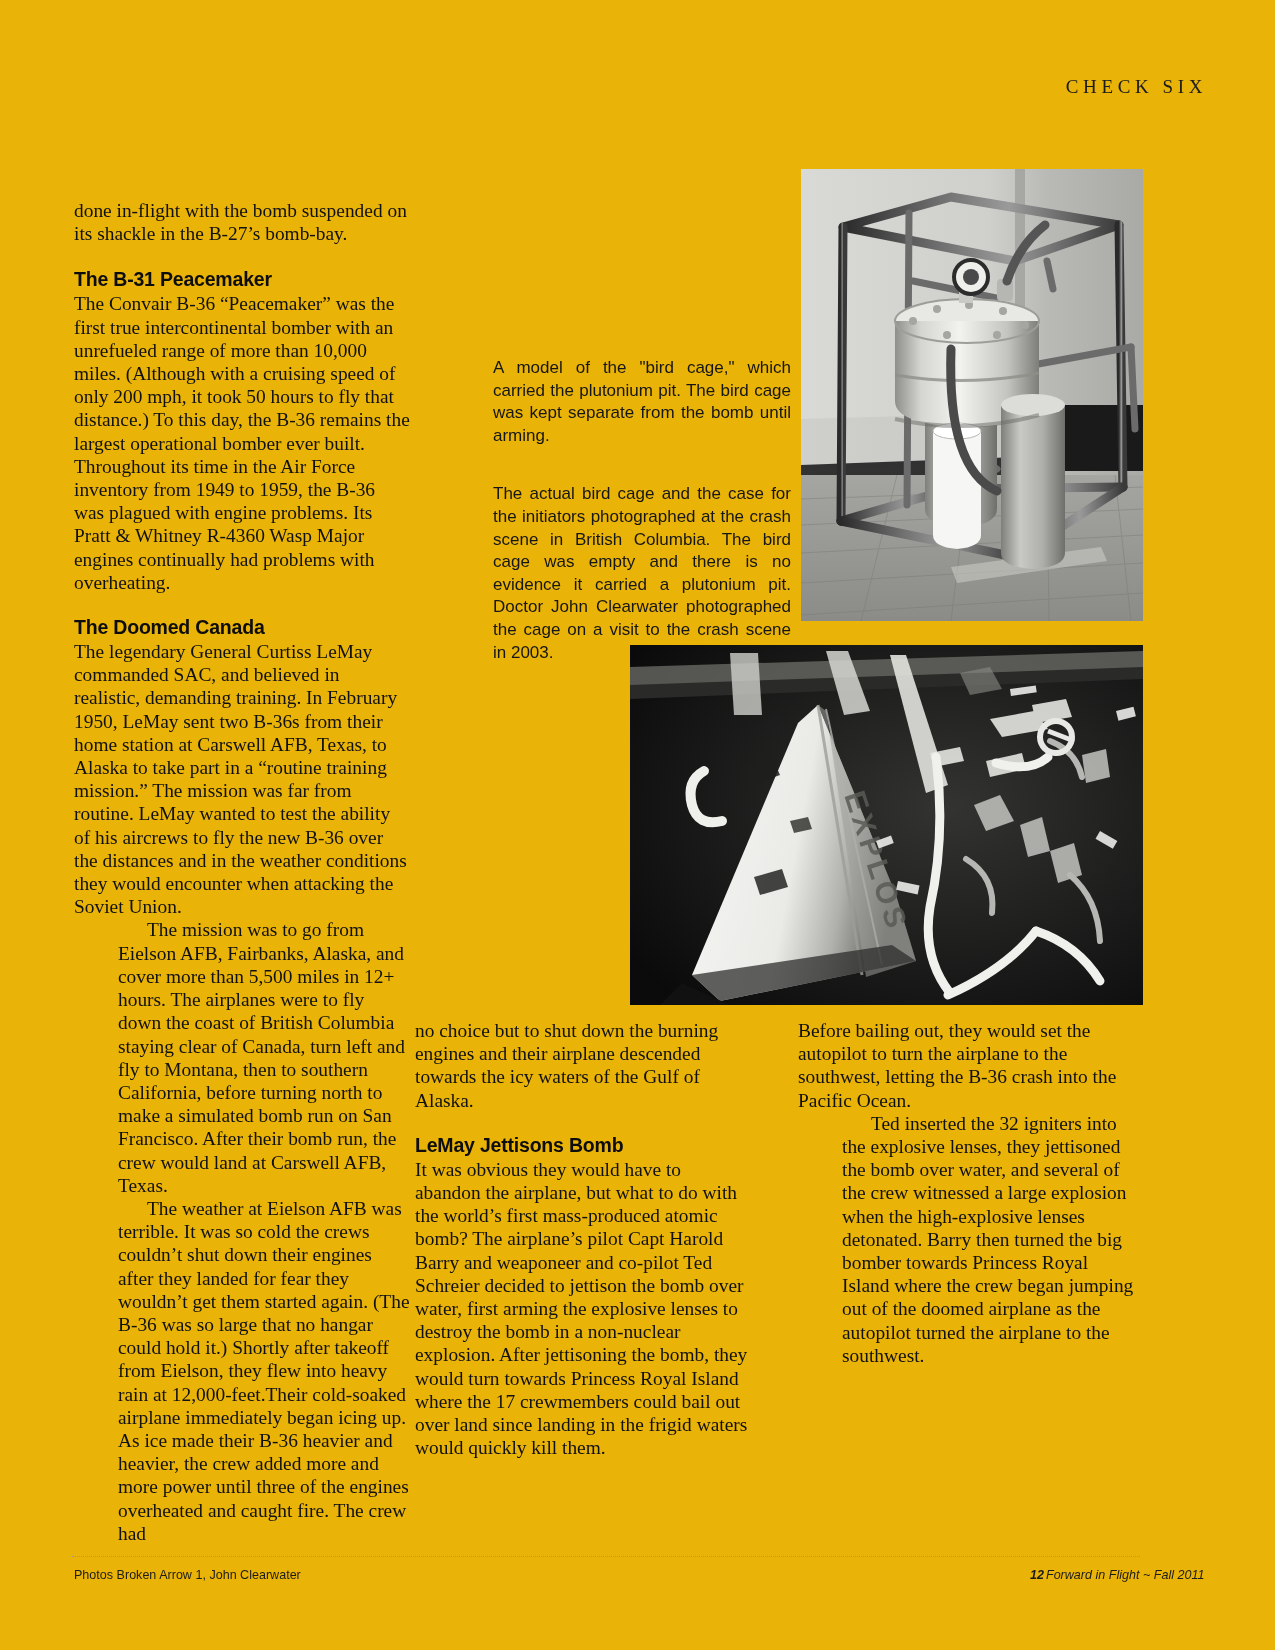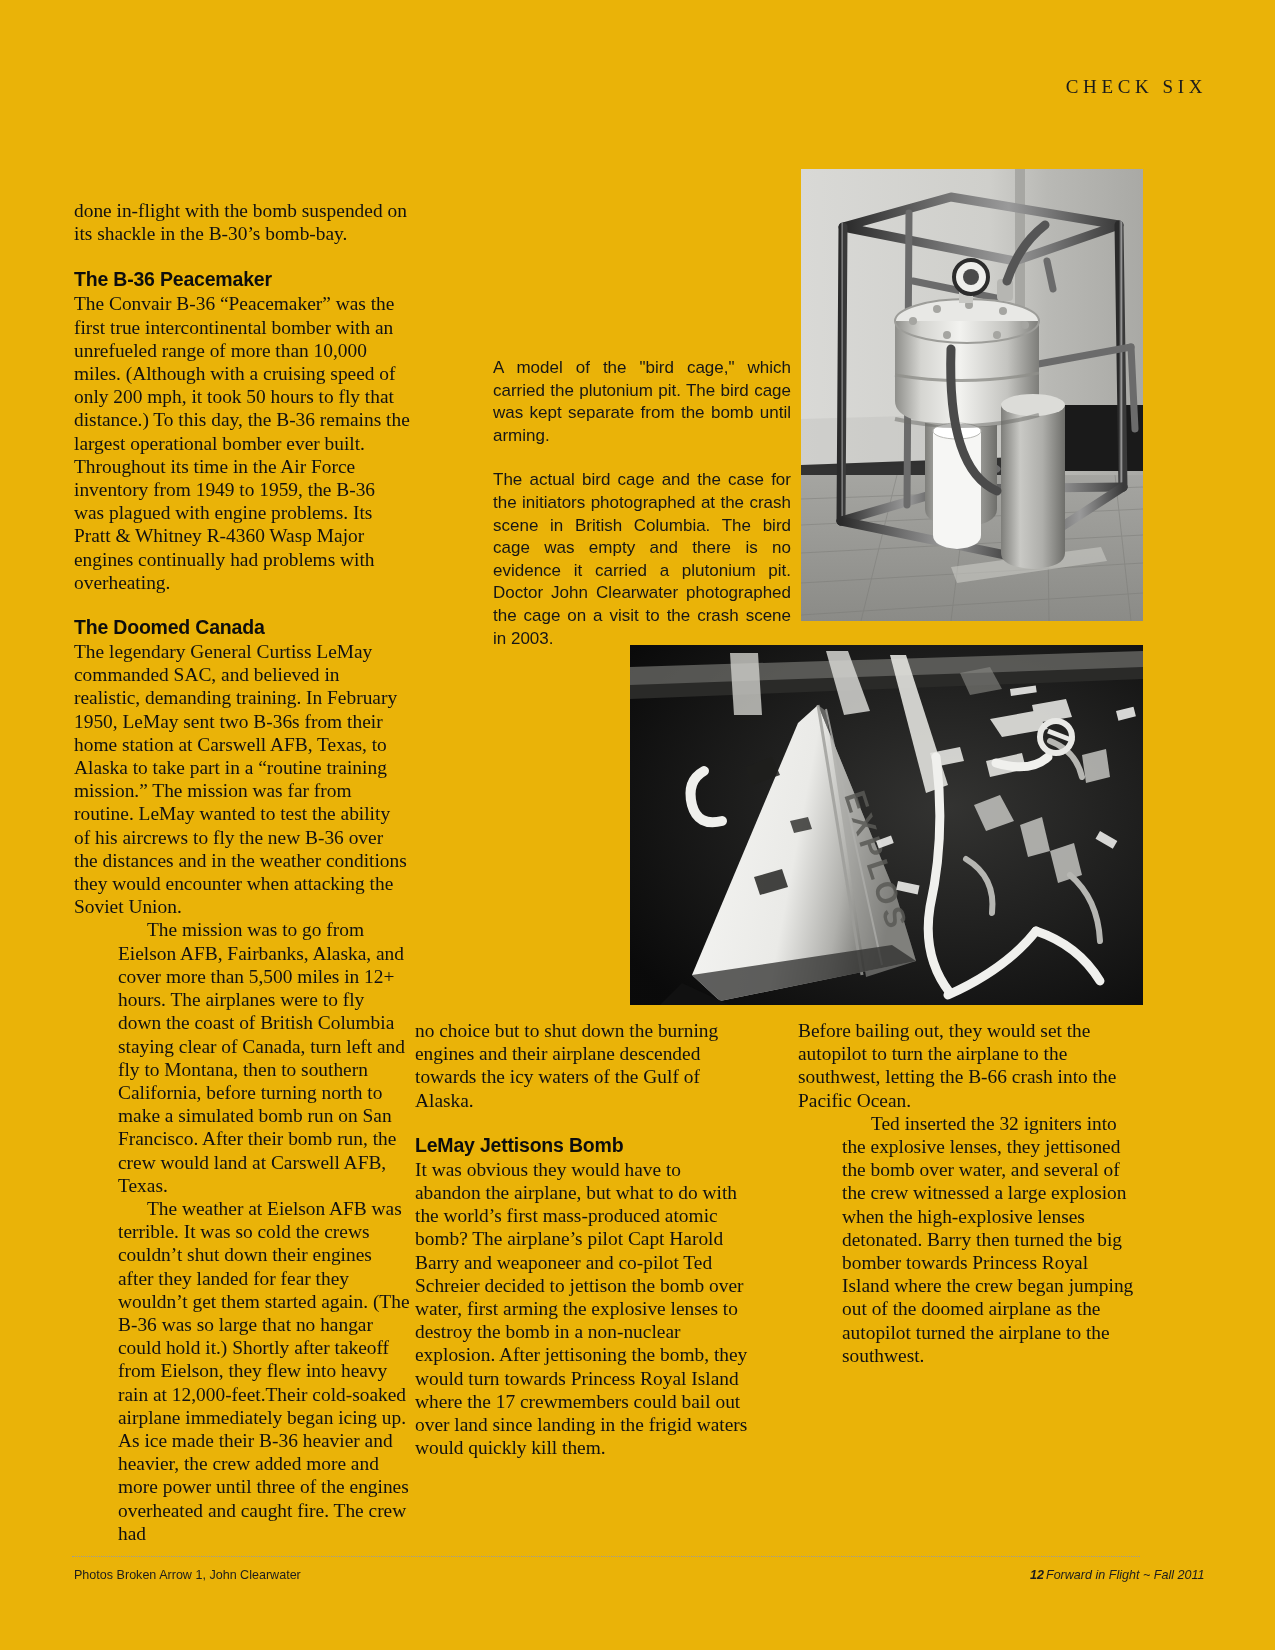--- a/index.html
+++ b/index.html
@@ -85,21 +85,21 @@
     font-family: "Liberation Sans", "DejaVu Sans", sans-serif;
     font-size: 17px;
     line-height: 22.6px;
     color: #161616;
     text-align: justify;
   }
   .caption-block p {
     margin: 0;
   }
   .caption-block p + p {
-    margin-top: 22px;
+    margin-top: 36px;
   }
 
   
   .photo {
     position: absolute;
     overflow: hidden;
     background: #3a3a3a;
   }
   .photo-birdcage {
     left: 801px;
@@ -153,23 +153,23 @@
   }
 </style>
 </head>
 <body>
 
 <div class="page">
 
   <div class="running-head">Check Six</div>
 
   <div class="col col-left">
-    <p>done in-flight with the bomb suspended on its shackle in the B-30’s bomb-bay.</p>
-
-    <h2 class="section-heading first">The B-36 Peacemaker</h2>
+    <p>done in-flight with the bomb suspended on its shackle in the B-27’s bomb-bay.</p>
+
+    <h2 class="section-heading first">The B-31 Peacemaker</h2>
     <p>The Convair B-36 “Peacemaker” was the first true intercontinental bomber with an unrefueled range of more than 10,000 miles. (Although with a cruising speed of only 200 mph, it took 50 hours to fly that distance.) To this day, the B-36 remains the largest operational bomber ever built. Throughout its time in the Air Force inventory from 1949 to 1959, the B-36 was plagued with engine problems. Its Pratt &amp; Whitney R-4360 Wasp Major engines continually had problems with overheating.</p>
 
     <h2 class="section-heading">The Doomed Canada</h2>
     <p>The legendary General Curtiss LeMay commanded SAC, and believed in realistic, demanding training. In February 1950, LeMay sent two B-36s from their home station at Carswell AFB, Texas, to Alaska to take part in a “routine training mission.” The mission was far from routine. LeMay wanted to test the ability of his aircrews to fly the new B-36 over the distances and in the weather conditions they would encounter when attacking the Soviet Union.</p>
     <p class="indent">The mission was to go from Eielson AFB, Fairbanks, Alaska, and cover more than 5,500 miles in 12+ hours. The airplanes were to fly down the coast of British Columbia staying clear of Canada, turn left and fly to Montana, then to southern California, before turning north to make a simulated bomb run on San Francisco. After their bomb run, the crew would land at Carswell AFB, Texas.</p>
     <p class="indent">The weather at Eielson AFB was terrible. It was so cold the crews couldn’t shut down their engines after they landed for fear they wouldn’t get them started again. (The B-36 was so large that no hangar could hold it.)  Shortly after takeoff from Eielson, they flew into heavy rain at 12,000-feet.Their cold-soaked airplane immediately began icing up. As ice made their B-36 heavier and heavier, the crew added more and more power until three of the engines overheated and caught fire. The crew had</p>
   </div>
 
   <div class="caption-block">
     <p>A model of the "bird cage," which carried the plutonium pit. The bird cage was kept separate from the bomb until arming.</p>
@@ -377,21 +377,21 @@
   </div>
 
   <div class="col col-mid-bottom">
     <p>no choice but to shut down the burning engines and their airplane descended towards the icy waters of the Gulf of Alaska.</p>
 
     <h2 class="section-heading">LeMay Jettisons Bomb</h2>
     <p>It was obvious they would have to abandon the airplane, but what to do with the world’s first mass-produced atomic bomb? The airplane’s pilot Capt Harold Barry and weaponeer and co-pilot Ted Schreier decided to jettison the bomb over water, first arming the explosive lenses to destroy the bomb in a non-nuclear explosion. After jettisoning the bomb, they would turn towards Princess Royal Island where the 17 crewmembers could bail out over land since landing in the frigid waters would quickly kill them.</p>
   </div>
 
   <div class="col col-right-bottom">
-    <p>Before bailing out, they would set the autopilot to turn the airplane to the southwest, letting the B-66 crash into the Pacific Ocean.</p>
+    <p>Before bailing out, they would set the autopilot to turn the airplane to the southwest, letting the B-36 crash into the Pacific Ocean.</p>
     <p class="indent">Ted inserted the 32 igniters into the explosive lenses, they jettisoned the bomb over water, and several of the crew witnessed a large explosion when the high-explosive lenses detonated. Barry then turned the big bomber towards Princess Royal Island where the crew began jumping out of the doomed airplane as the autopilot turned the airplane to the southwest.</p>
   </div>
 
   <div class="footer-rule"></div>
   <div class="footer-left">Photos Broken Arrow 1, John Clearwater</div>
   <div class="footer-right">
     <span class="pageno">12</span><span>Forward in Flight ~ Fall 2011</span>
   </div>
 
 </div>

